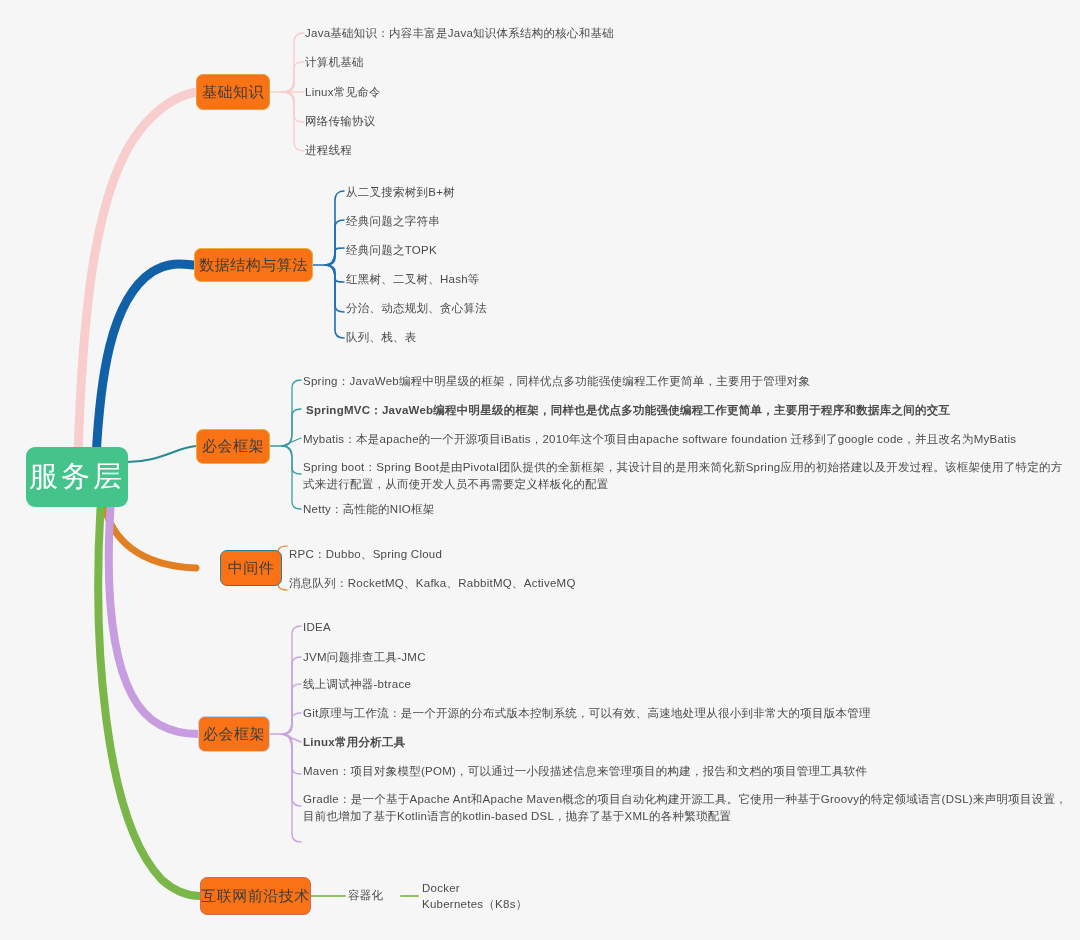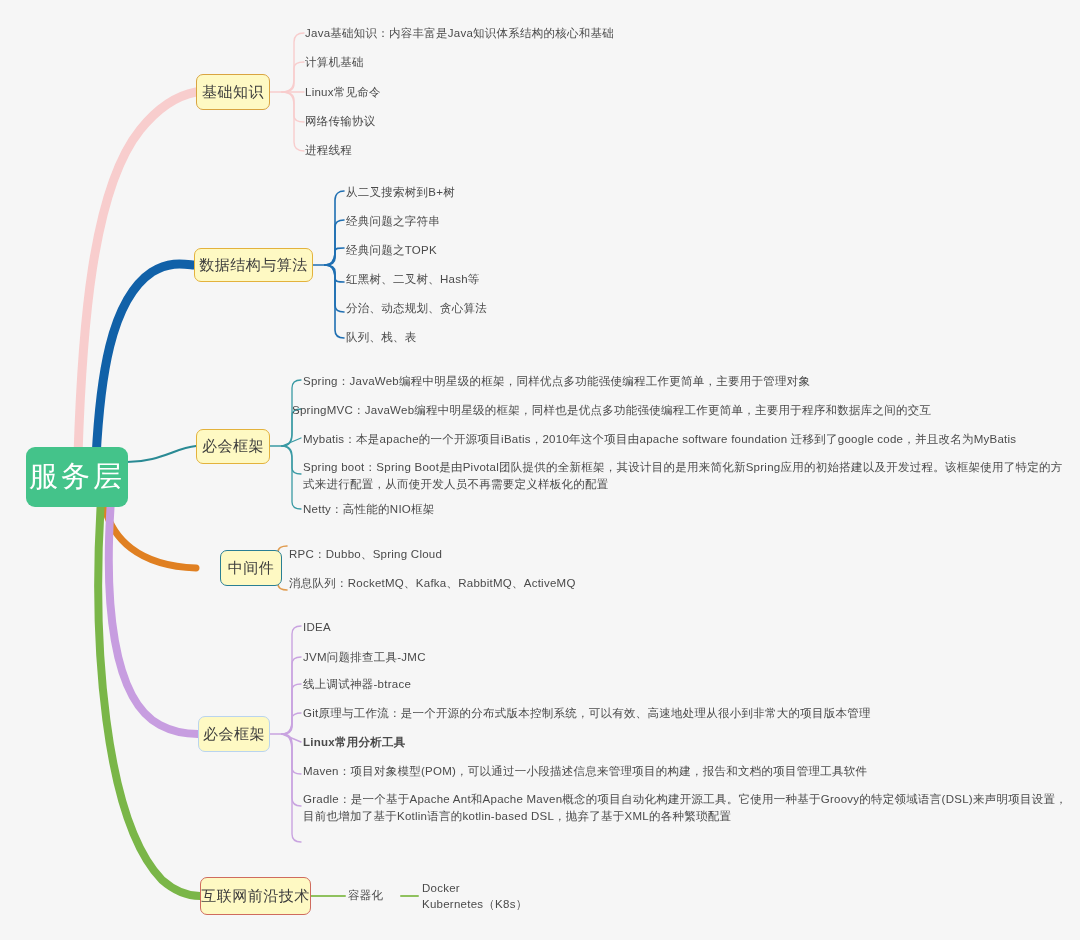--- a/index.html
+++ b/index.html
@@ -21,21 +21,21 @@
     position: absolute;
     left: 0;
     top: 0;
     width: 1080px;
     height: 940px;
     pointer-events: none;
   }
   .node {
     position: absolute;
     box-sizing: border-box;
-    background: #fef9c3;
+    background: #f97316;
     border-radius: 7px;
     display: flex;
     align-items: center;
     justify-content: center;
     white-space: nowrap;
     color: #3c3c3c;
     font-size: 15px;
     letter-spacing: 0.5px;
     z-index: 5;
   }
@@ -161,21 +161,21 @@
   <div class="leaf" style="left:346px; top:213px;">经典问题之字符串</div>
   <div class="leaf" style="left:346px; top:242px;">经典问题之TOPK</div>
   <div class="leaf" style="left:346px; top:271px;text-align:right;">红黑树、二叉树、Hash等</div>
   <div class="leaf" style="left:346px; top:300px;">分治、动态规划、贪心算法</div>
   <div class="leaf" style="left:346px; top:329px;">队列、栈、表</div>
 
   <div class="node" style="left:196px; top:429px; width:74px; height:35px; border:1.6px solid #e3b23c;">
     <span>必会框架</span>
   </div>
   <div class="leaf" style="left:303px; top:373px;">Spring：JavaWeb编程中明星级的框架，同样优点多功能强使编程工作更简单，主要用于管理对象</div>
-  <div class="leaf" style="left:292px; top:402px;">SpringMVC：JavaWeb编程中明星级的框架，同样也是优点多功能强使编程工作更简单，主要用于程序和数据库之间的交互</div>
+  <div class="leaf" style="left:306px; top:402px;font-weight:bold;">SpringMVC：JavaWeb编程中明星级的框架，同样也是优点多功能强使编程工作更简单，主要用于程序和数据库之间的交互</div>
   <div class="leaf" style="left:303px; top:431px;">Mybatis：本是apache的一个开源项目iBatis，2010年这个项目由apache software foundation 迁移到了google code，并且改名为MyBatis</div>
   <div class="leaf wrap" style="left:303px; top:459px; width:760px;">Spring boot：Spring Boot是由Pivotal团队提供的全新框架，其设计目的是用来简化新Spring应用的初始搭建以及开发过程。该框架使用了特定的方式来进行配置，从而使开发人员不再需要定义样板化的配置</div>
   <div class="leaf" style="left:303px; top:501px;">Netty：高性能的NIO框架</div>
 
   <div class="node" style="left:196px; top:550px; width:62px; height:36px; border:1.6px solid #2a7f94;margin-left:24px;">
     <span>中间件</span>
   </div>
   <div class="leaf" style="left:289px; top:546px;">RPC：Dubbo、Spring Cloud</div>
   <div class="leaf" style="left:289px; top:575px;">消息队列：RocketMQ、Kafka、RabbitMQ、ActiveMQ</div>
 

